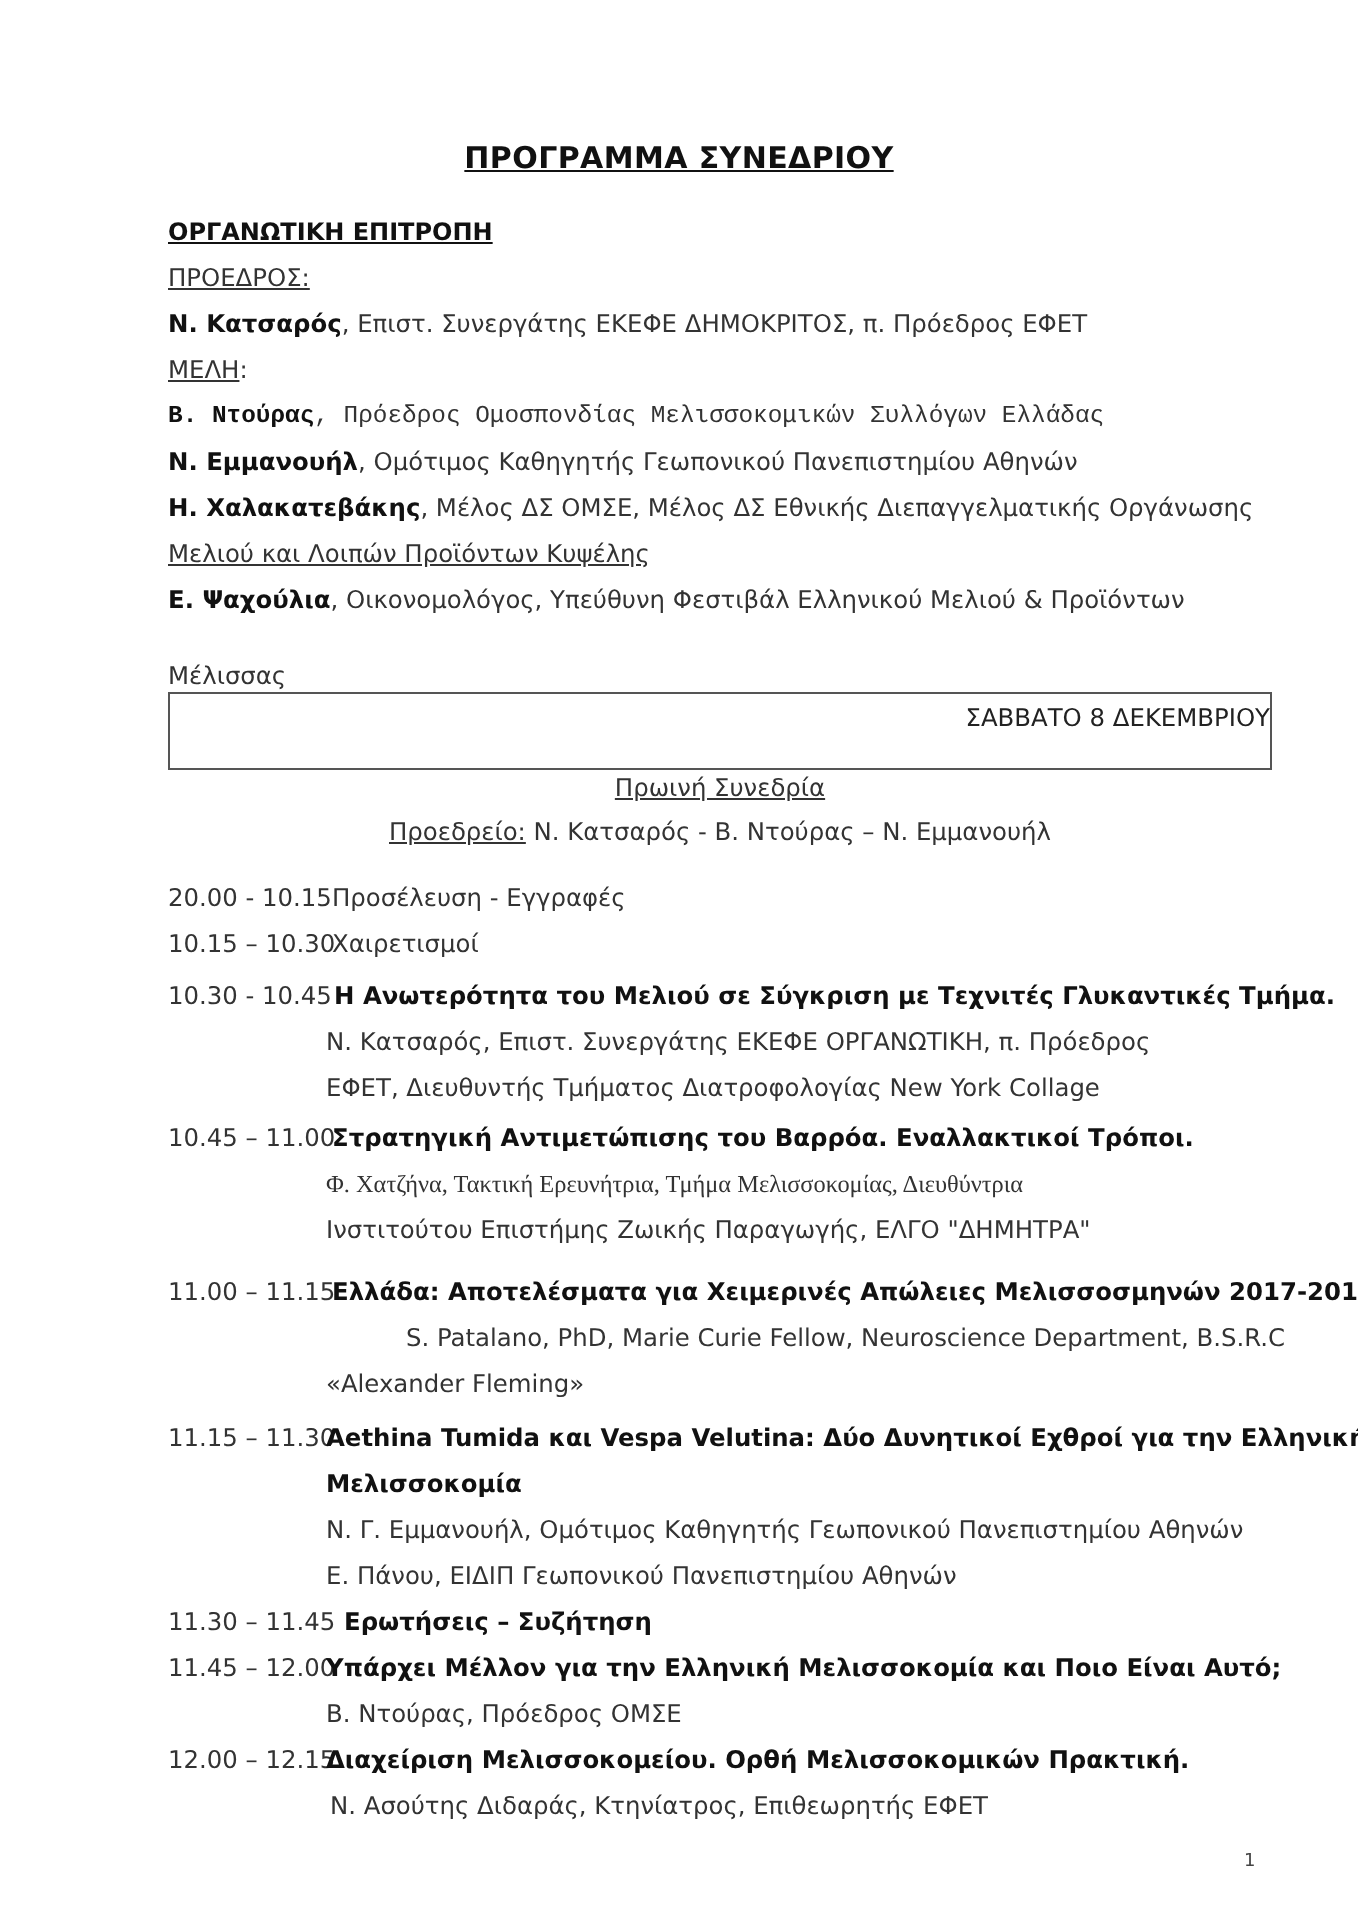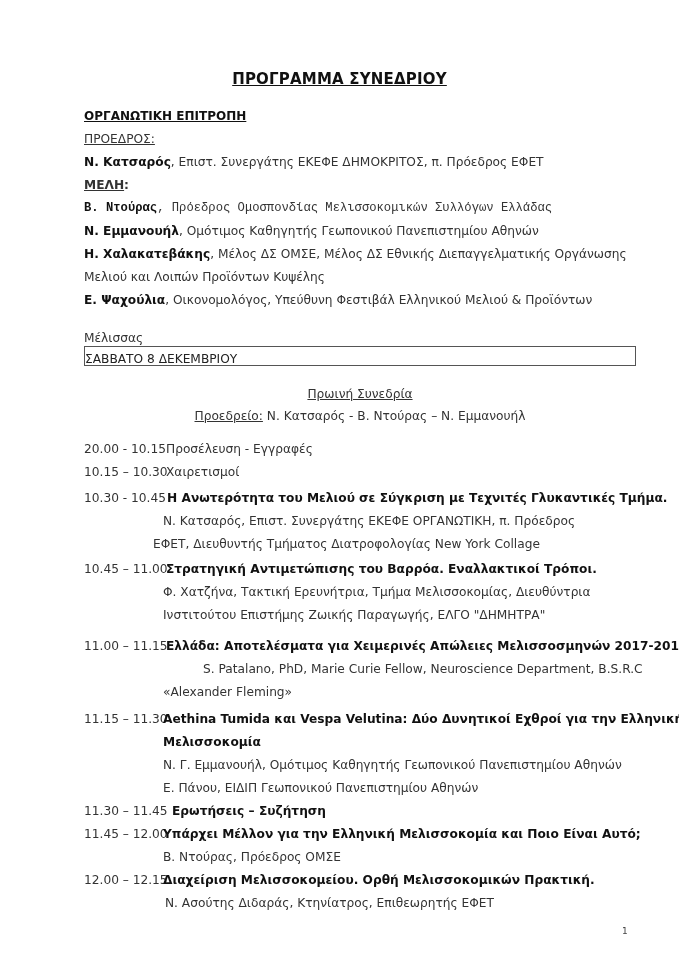--- a/index.html
+++ b/index.html
@@ -13,23 +13,23 @@
     text-decoration: underline; letter-spacing: 0.2px;
   }
   .line {
     position: absolute; left: 84px; font-size: 12.2px; line-height: 16px;
     white-space: nowrap; color: #333;
   }
   .bold { font-weight: bold; color: #111; }
   .ul { text-decoration: underline; }
   .section-head { font-weight: bold; color: #111; text-decoration: underline; font-size: 12px; }
   .day-box {
-    position: absolute; left: 84px; top: 346px; width: 552px; height: 20px;
+    position: absolute; left: 84px; top: 346px; width: 552px; height: 39px;
     border: 1px solid #555; box-sizing: border-box;
-    text-align: left; line-height: 25px; font-size: 12.2px; color: #222;
+    text-align: right; line-height: 25px; font-size: 12.2px; color: #222;
   }
   .center {
     position: absolute; left: 84px; width: 552px; text-align: center;
     font-size: 12.2px; line-height: 16px; color: #333;
   }
   .time { position: absolute; left: 84px; font-size: 12.2px; line-height: 16px; white-space: nowrap; color: #333; }
   .entry { position: absolute; font-size: 12.2px; line-height: 16px; white-space: nowrap; color: #333; }
   .entry.bold { color: #111; }
   .page-number {
     position: absolute; left: 622px; top: 926px; font-size: 9px; color: #444;
@@ -41,33 +41,33 @@
 <div>
 
   <div class="page-title">ΠΡΟΓΡΑΜΜΑ ΣΥΝΕΔΡΙΟΥ</div>
 
   <div>
     <div class="line section-head" style="top:108px;">ΟΡΓΑΝΩΤΙΚΗ ΕΠΙΤΡΟΠΗ</div>
     <div class="line ul" style="top:131px;">ΠΡΟΕΔΡΟΣ:</div>
     <div class="line" style="top:154px;">
       <span class="bold">Ν. Κατσαρός</span><span>, Επιστ. Συνεργάτης ΕΚΕΦΕ ΔΗΜΟΚΡΙΤΟΣ, π. Πρόεδρος ΕΦΕΤ</span>
     </div>
-    <div class="line" style="top:177px;font-weight:bold;">
+    <div class="line" style="top:177px;">
       <span class="ul">ΜΕΛΗ</span><span>:</span>
     </div>
     <div class="line" style="top:200px;font-family:Liberation Mono, monospace;">
       <span class="bold">Β. Ντούρας</span><span>, Πρόεδρος Ομοσπονδίας Μελισσοκομικών Συλλόγων Ελλάδας</span>
     </div>
     <div class="line" style="top:223px;">
       <span class="bold">Ν. Εμμανουήλ</span><span>, Ομότιμος Καθηγητής Γεωπονικού Πανεπιστημίου Αθηνών</span>
     </div>
     <div class="line" style="top:246px;">
       <span class="bold">Η. Χαλακατεβάκης</span><span>, Μέλος ΔΣ ΟΜΣΕ, Μέλος ΔΣ Εθνικής Διεπαγγελματικής Οργάνωσης</span>
     </div>
-    <div class="line" style="top:269px;">Μελιού και Λοιπών Προϊόντων Κυψέλης</div>
+    <div class="line" style="top:269px;text-decoration:underline;">Μελιού και Λοιπών Προϊόντων Κυψέλης</div>
     <div class="line" style="top:292px;">
       <span class="bold">Ε. Ψαχούλια</span><span>, Οικονομολόγος, Υπεύθυνη Φεστιβάλ Ελληνικού Μελιού &amp; Προϊόντων</span>
     </div>
     <div class="line" style="top:330px;">Μέλισσας</div>
   </div>
 
   <div class="day-box">ΣΑΒΒΑΤΟ 8 ΔΕΚΕΜΒΡΙΟΥ</div>
 
   <div class="center ul" style="top:386px;">Πρωινή Συνεδρία</div>
   <div class="center" style="top:408px;">
@@ -78,25 +78,25 @@
 
     <div class="time" style="top:441px;">20.00 - 10.15</div>
     <div class="entry" style="top:441px; left:166px;">Προσέλευση - Εγγραφές</div>
 
     <div class="time" style="top:464px;text-align:right;">10.15 – 10.30</div>
     <div class="entry" style="top:464px; left:166px;">Χαιρετισμοί</div>
 
     <div class="time" style="top:490px;">10.30 - 10.45</div>
     <div class="entry bold" style="top:490px; left:167px;">Η Ανωτερότητα του Μελιού σε Σύγκριση με Τεχνιτές Γλυκαντικές Τμήμα.</div>
     <div class="entry" style="top:513px; left:163px;">Ν. Κατσαρός, Επιστ. Συνεργάτης ΕΚΕΦΕ ΟΡΓΑΝΩΤΙΚΗ, π. Πρόεδρος</div>
-    <div class="entry" style="top:536px; left:153px;">ΕΦΕΤ, Διευθυντής Τμήματος Διατροφολογίας New York Collage</div>
+    <div class="entry" style="top:536px; left:163px;">ΕΦΕΤ, Διευθυντής Τμήματος Διατροφολογίας New York Collage</div>
 
     <div class="time" style="top:561px;">10.45 – 11.00</div>
     <div class="entry bold" style="top:561px; left:166px;">Στρατηγική Αντιμετώπισης του Βαρρόα. Εναλλακτικοί Τρόποι.</div>
-    <div class="entry" style="top:584px; left:163px;">Φ. Χατζήνα, Τακτική Ερευνήτρια, Τμήμα Μελισσοκομίας, Διευθύντρια</div>
+    <div class="entry" style="top:584px; left:163px;font-family:Liberation Serif, serif;">Φ. Χατζήνα, Τακτική Ερευνήτρια, Τμήμα Μελισσοκομίας, Διευθύντρια</div>
     <div class="entry" style="top:607px; left:163px;">Ινστιτούτου Επιστήμης Ζωικής Παραγωγής, ΕΛΓΟ "ΔΗΜΗΤΡΑ"</div>
 
     <div class="time" style="top:638px;">11.00 – 11.15</div>
     <div class="entry bold" style="top:638px; left:166px;">Ελλάδα: Αποτελέσματα για Χειμερινές Απώλειες Μελισσοσμηνών 2017-2018.</div>
     <div class="entry" style="top:661px; left:163px;margin-left:40px;">S. Patalano, PhD, Marie Curie Fellow, Neuroscience Department, B.S.R.C</div>
     <div class="entry" style="top:684px; left:163px;">«Alexander Fleming»</div>
 
     <div class="time" style="top:711px;">11.15 – 11.30</div>
     <div class="entry bold" style="top:711px; left:163px;">Aethina Tumida και Vespa Velutina: Δύο Δυνητικοί Εχθροί για την Ελληνική</div>
     <div class="entry bold" style="top:734px; left:163px;">Μελισσοκομία</div>

